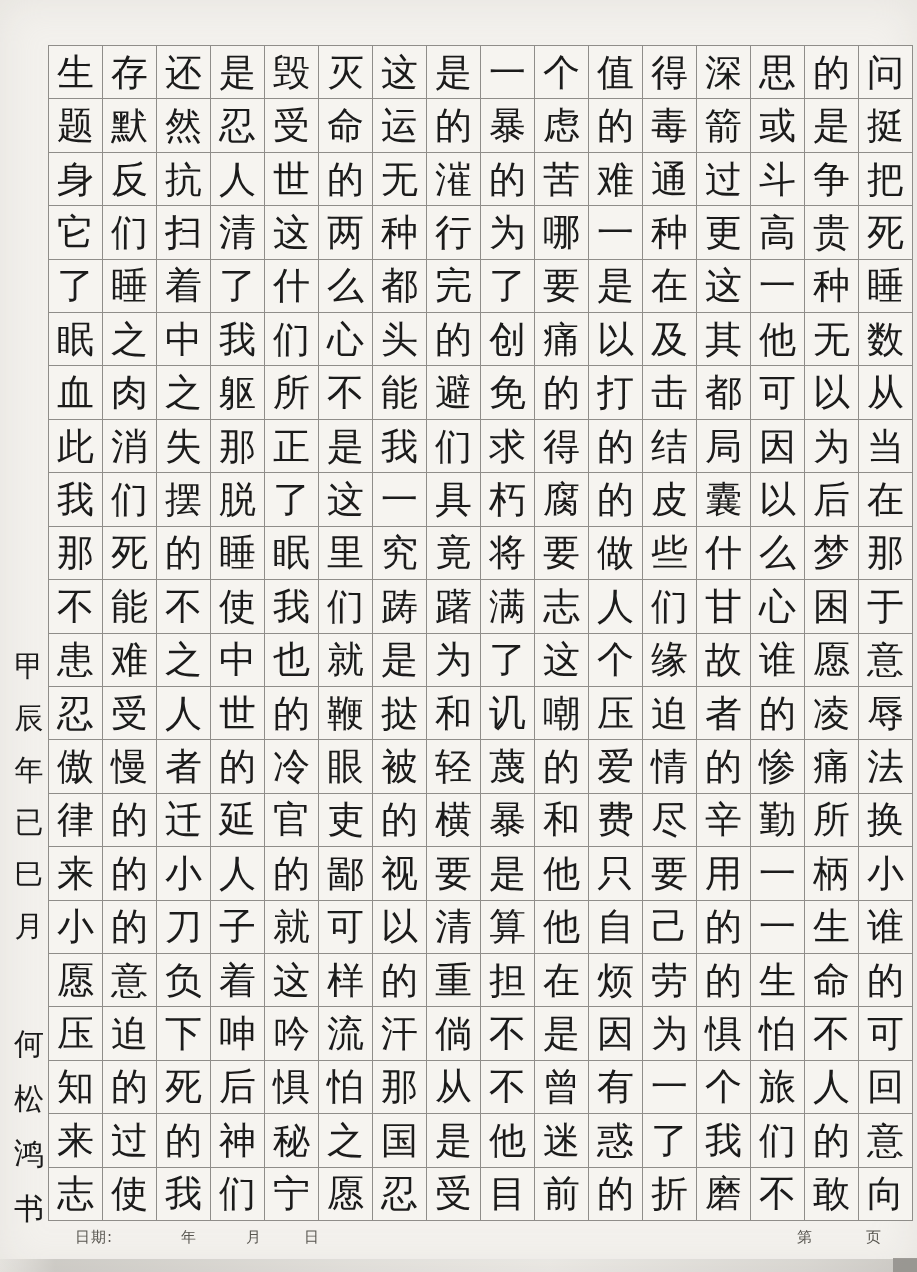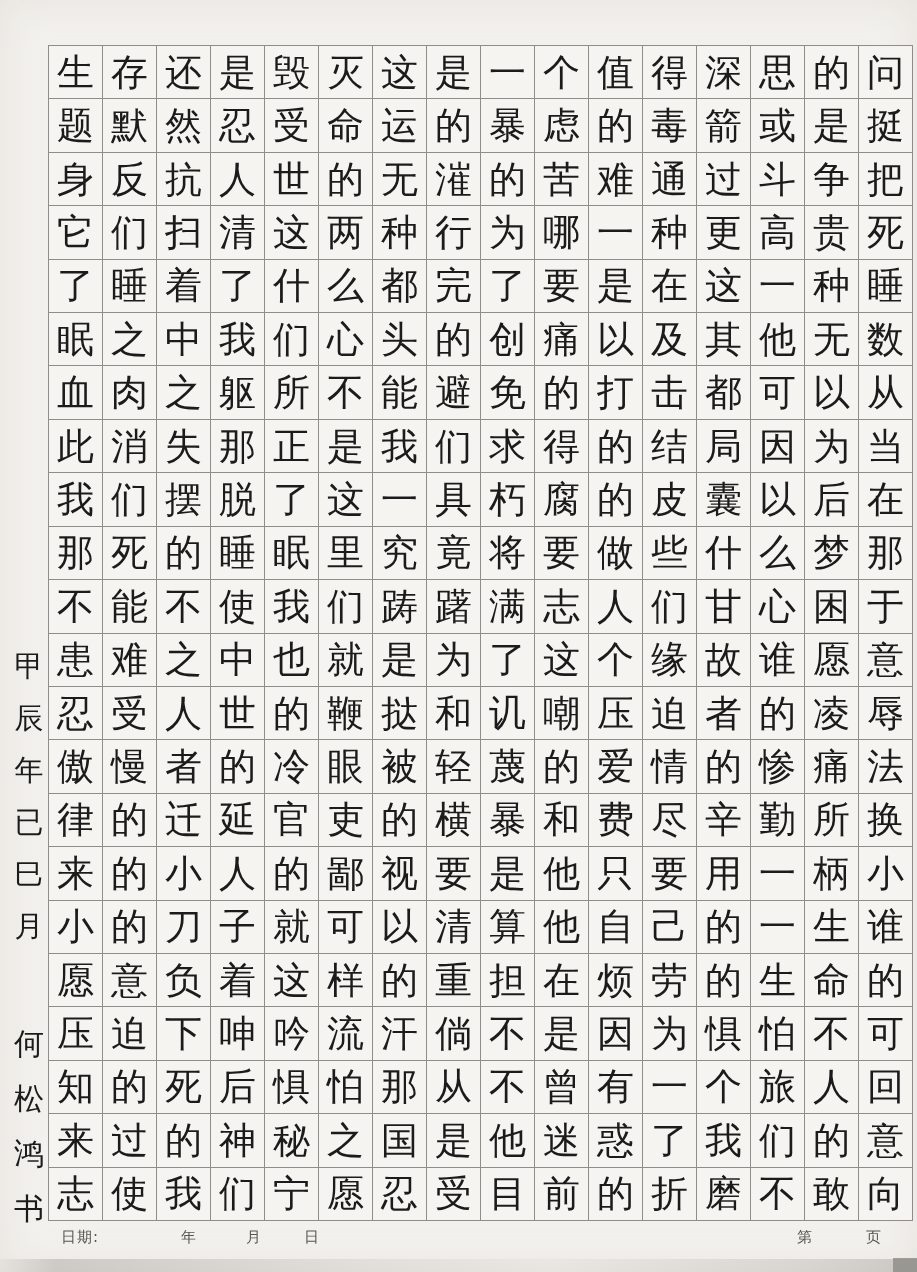--- a/index.html
+++ b/index.html
@@ -62,21 +62,21 @@
     line-height: 55px;
   }
   
   .footer-label {
     position: absolute;
     top: 1228px;
     font-size: 15px;
     color: #57554f;
     letter-spacing: 1px;
   }
-  .f-date  { left: 61px;  }
+  .f-date  { left: 75px;  }
   .f-year  { left: 181px; }
   .f-month { left: 246px; }
   .f-day   { left: 304px; }
   .f-pageno{ left: 797px; }
   .f-page  { left: 866px; }
   
   .bottom-shadow {
     position: absolute;
     left: 0;
     top: 1259px;

